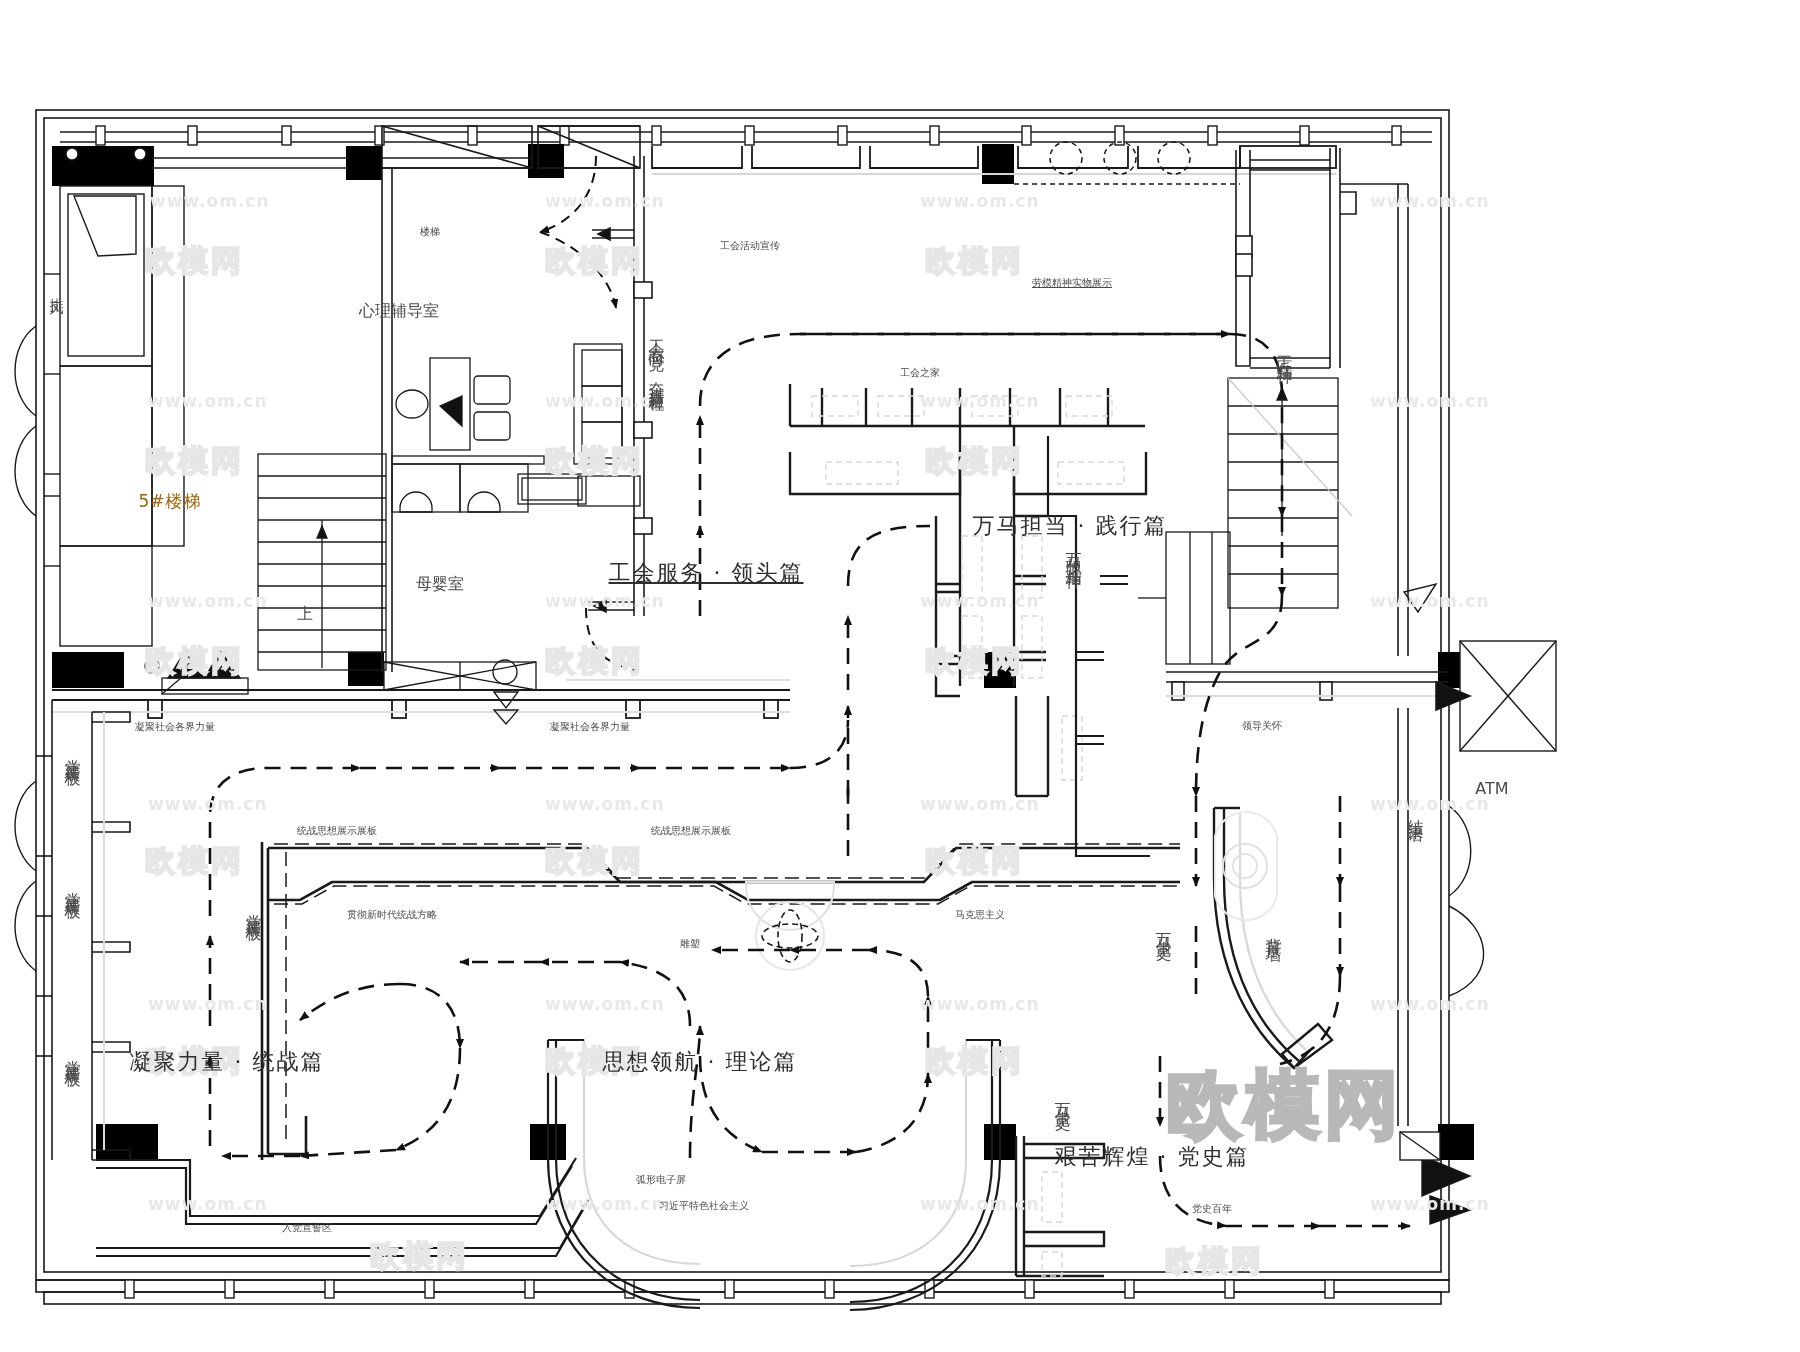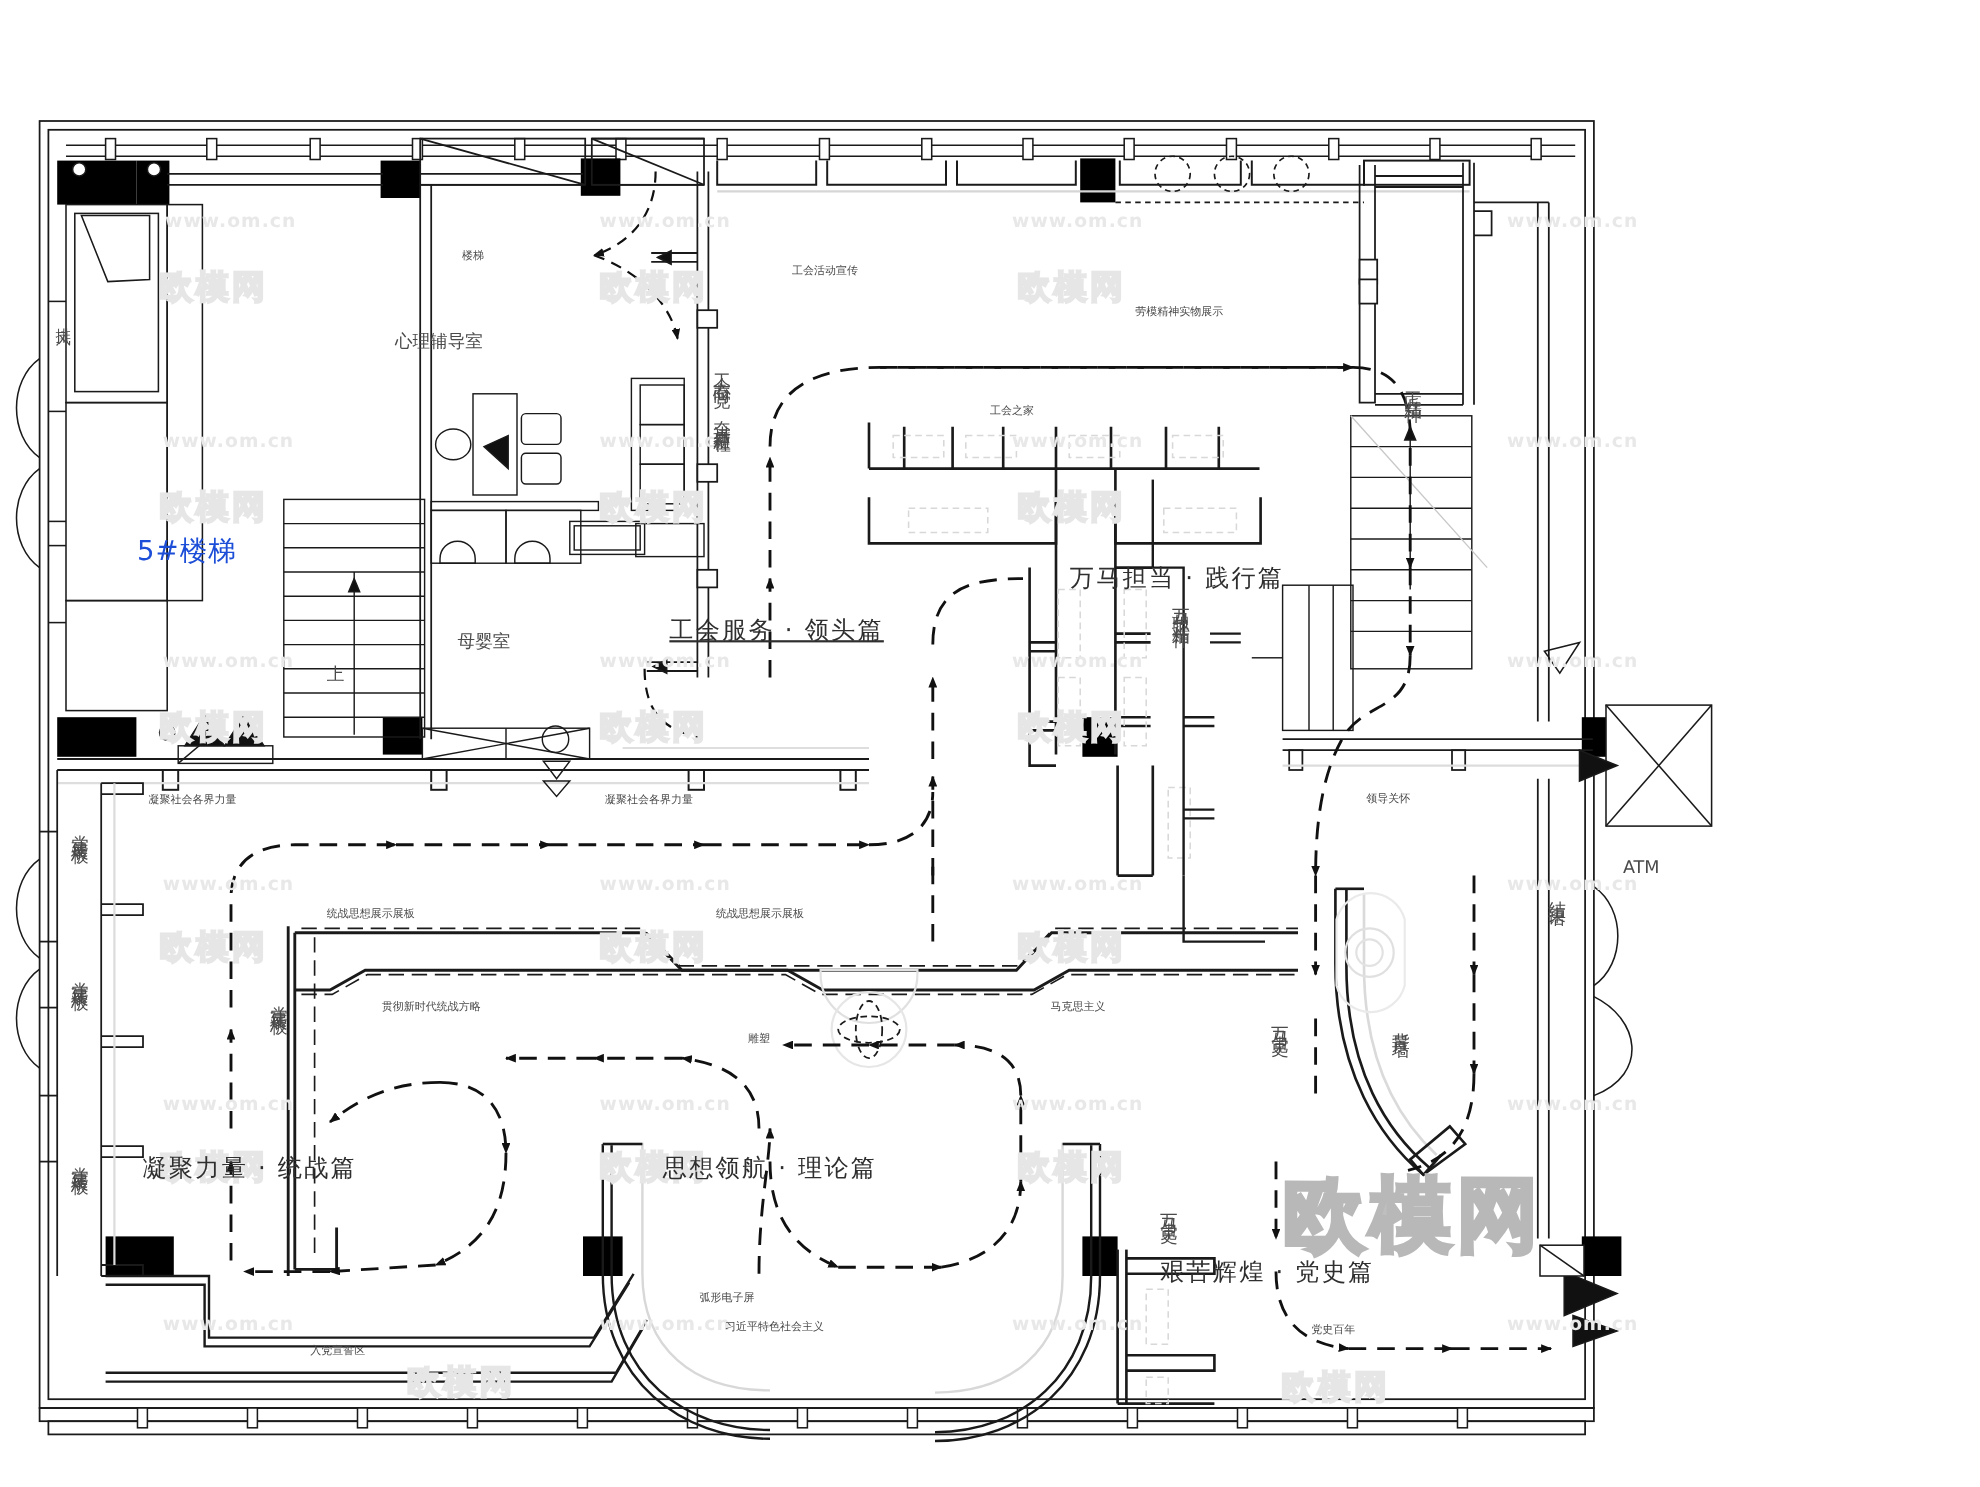--- a/index.html
+++ b/index.html
@@ -21,21 +21,21 @@
 
   
   .lbl{
     position:absolute;color:#4a4a4a;white-space:nowrap;
     font-family:"DejaVu Sans","Liberation Sans",sans-serif;
     pointer-events:none;
   }
   .lbl.sm{font-size:10px;}
   .lbl.md{font-size:16px;}
   .lbl.zone{font-size:22px;color:#2f2f2f;letter-spacing:2px;}
-  .lbl.big{font-size:25px;color:#1d4ed8;letter-spacing:1px;}
+  .lbl.big{font-size:17px;color:#a16207;letter-spacing:1px;}
   .lbl.vert{writing-mode:vertical-rl;text-orientation:upright;letter-spacing:4px;}
   .lbl.vert.sm{font-size:14px;}
   .lbl.vert.md{font-size:16px;}
 
   
   .wm{position:absolute;pointer-events:none;user-select:none;}
   .wm-text{
     font-family:"DejaVu Sans","Liberation Sans",sans-serif;
     color:#e8e8e8;font-size:17px;letter-spacing:1px;font-weight:600;
   }
@@ -559,21 +559,21 @@
         <div class="wm wm-big" style="left: 1285px; top: 1010px; transform: translate(-50%, -50%);">欧模网</div>
       </div>
 
     <div id="label-layer">
         <div class="lbl big" style="left: 170px; top: 405px; transform: translate(-50%, -50%);">5#楼梯</div>
         <div class="lbl md" style="left: 305px; top: 518px; transform: translate(-50%, -50%);">上</div>
         <div class="lbl md" style="left: 399px; top: 215px; transform: translate(-50%, -50%);">心理辅导室</div>
         <div class="lbl md" style="left: 440px; top: 488px; transform: translate(-50%, -50%);">母婴室</div>
         <div class="lbl sm" style="left: 430px; top: 136px; transform: translate(-50%, -50%);">楼梯</div>
         <div class="lbl sm" style="left: 750px; top: 150px; transform: translate(-50%, -50%);">工会活动宣传</div>
-        <div class="lbl sm" style="left: 1072px; top: 187px; transform: translate(-50%, -50%);">劳模精神实物展示</div>
+        <div class="lbl sm" style="left: 1072px; top: 187px; transform: translate(-50%, -50%); text-decoration: underline;">劳模精神实物展示</div>
         <div class="lbl sm" style="left: 920px; top: 277px; transform: translate(-50%, -50%);">工会之家</div>
         <div class="lbl sm" style="left: 1262px; top: 630px; transform: translate(-50%, -50%);">领导关怀</div>
         <div class="lbl sm" style="left: 175px; top: 631px; transform: translate(-50%, -50%);">凝聚社会各界力量</div>
         <div class="lbl sm" style="left: 590px; top: 631px; transform: translate(-50%, -50%);">凝聚社会各界力量</div>
         <div class="lbl sm" style="left: 337px; top: 735px; transform: translate(-50%, -50%);">统战思想展示展板</div>
         <div class="lbl sm" style="left: 691px; top: 735px; transform: translate(-50%, -50%);">统战思想展示展板</div>
         <div class="lbl sm" style="left: 392px; top: 819px; transform: translate(-50%, -50%);">贯彻新时代统战方略</div>
         <div class="lbl sm" style="left: 980px; top: 819px; transform: translate(-50%, -50%);">马克思主义</div>
         <div class="lbl sm" style="left: 690px; top: 848px; transform: translate(-50%, -50%);">雕塑</div>
         <div class="lbl sm" style="left: 661px; top: 1084px; transform: translate(-50%, -50%);">弧形电子屏</div>

